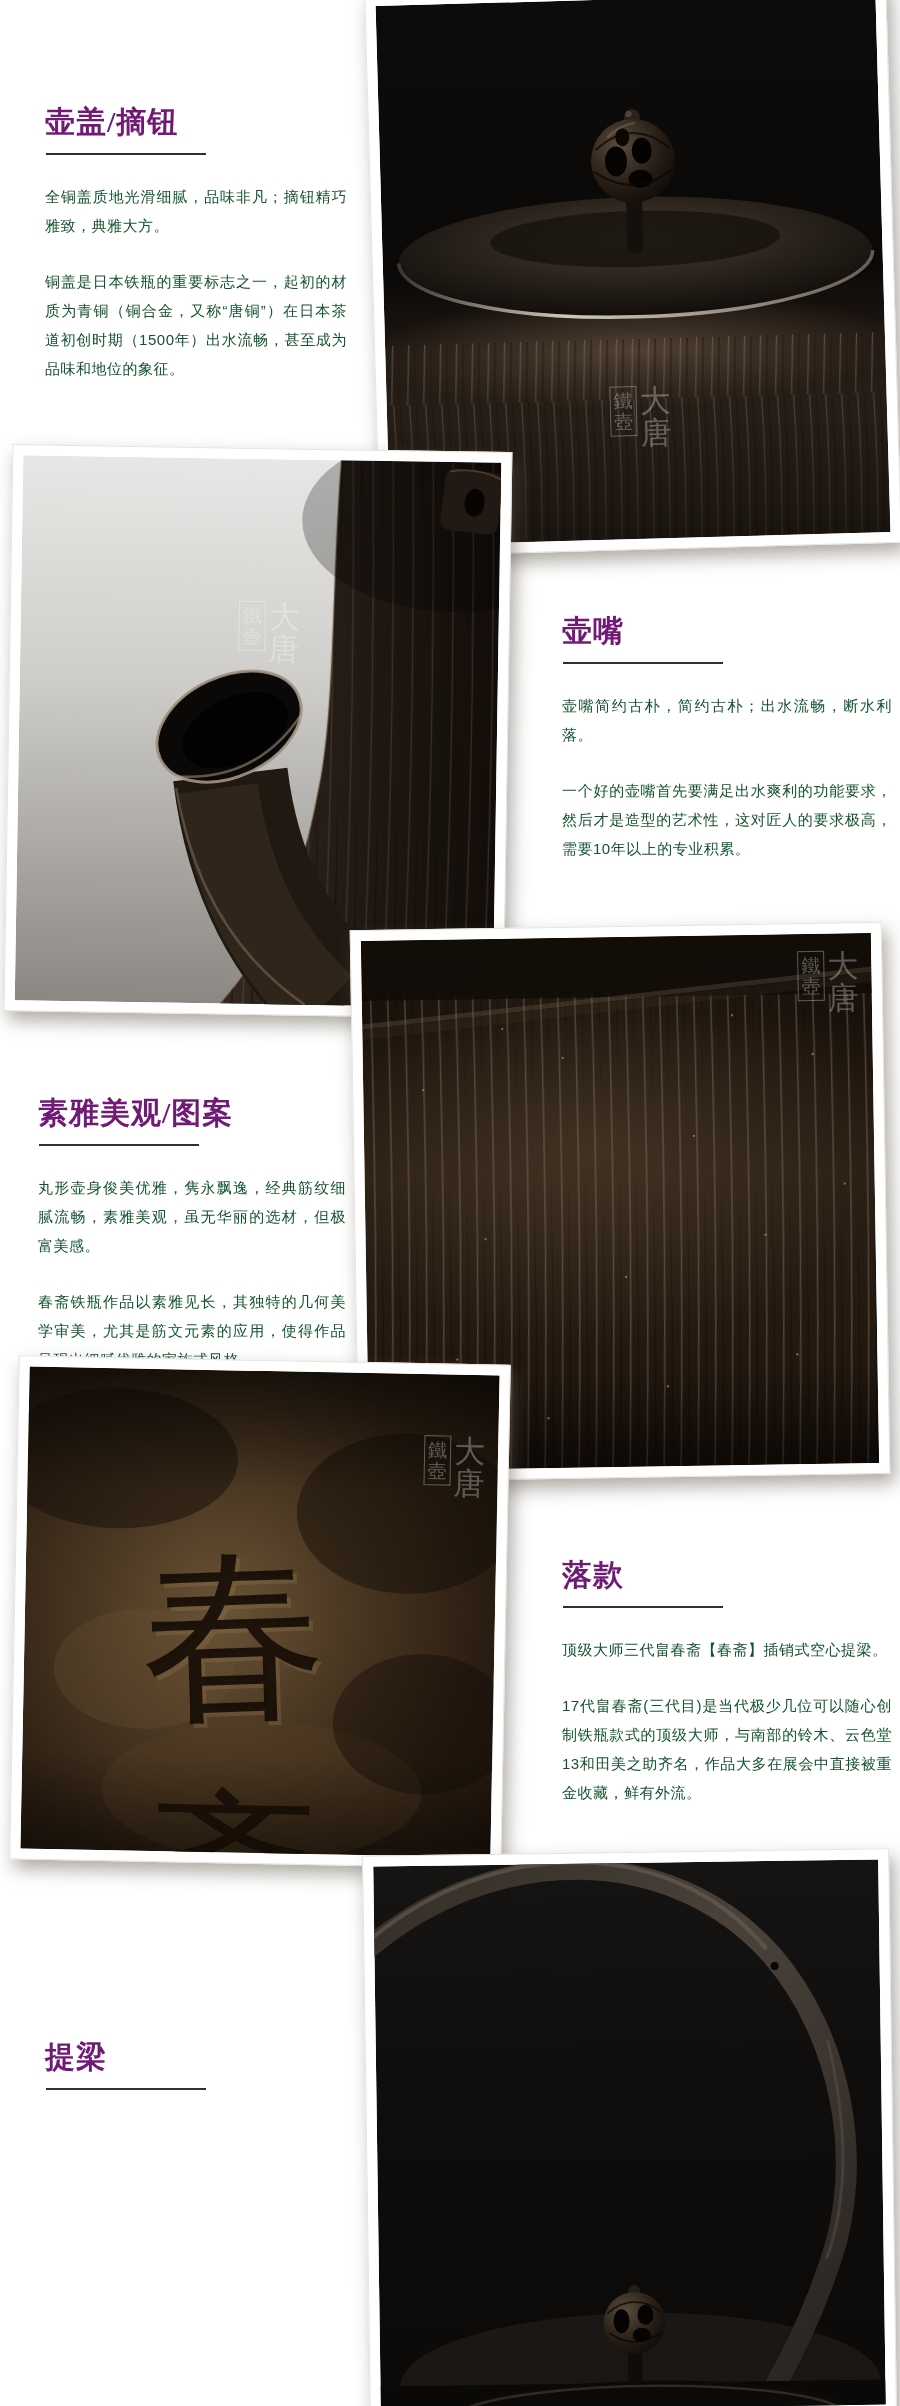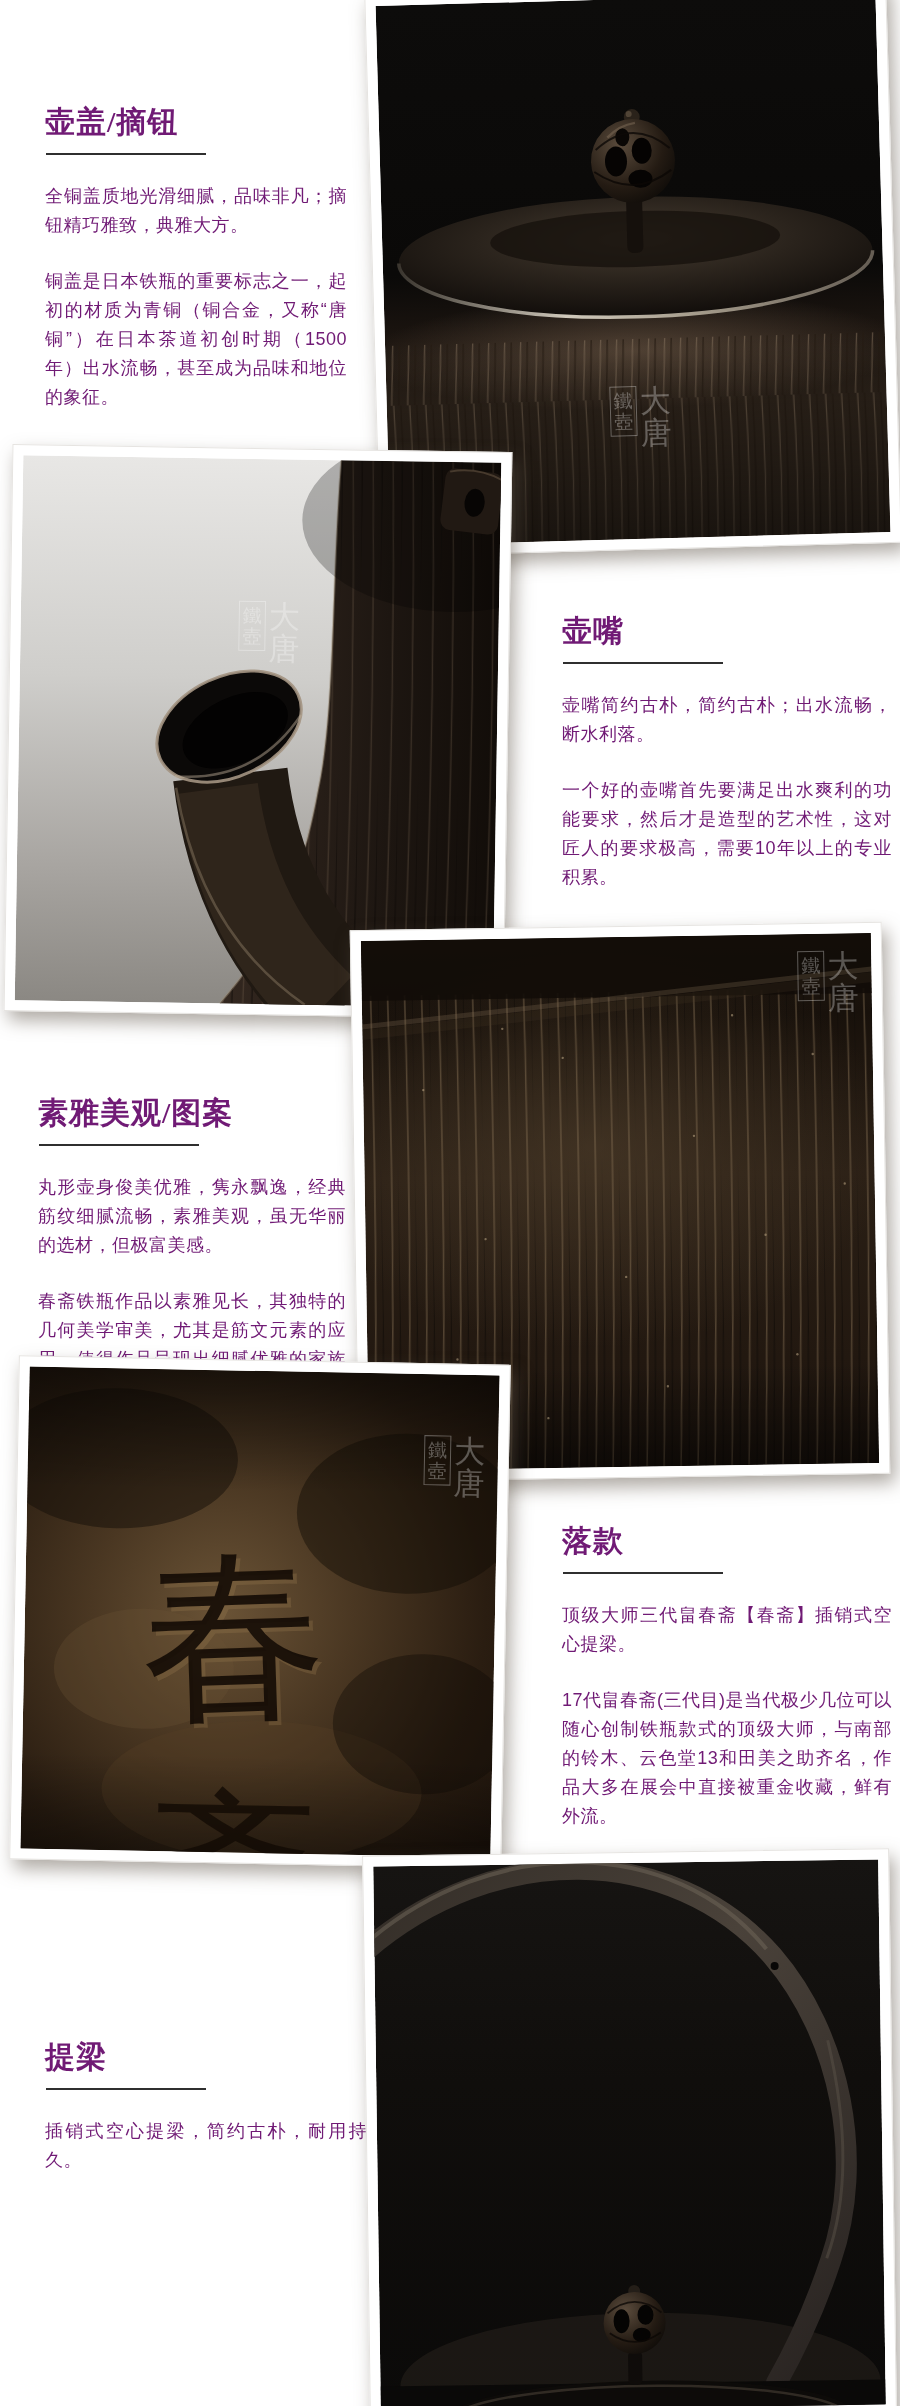--- a/index.html
+++ b/index.html
@@ -3,26 +3,26 @@
 <meta charset="utf-8">
 <style>
   html,body{margin:0;padding:0;background:#ffffff;}
   .page{position:relative;width:900px;height:2406px;background:#ffffff;overflow:hidden;
         font-family:"Liberation Sans","DejaVu Sans",sans-serif;}
   
   .tblock{position:absolute;}
   .sec-title{font-family:"Liberation Serif","DejaVu Serif",serif;font-weight:bold;
              font-size:30px;letter-spacing:1px;color:#701a75;margin:0;line-height:1.1;}
   .rule{width:160px;height:0;border-top:2px solid #2f2f2f;margin:15px 0 0 1px;}
-  .tblock p{font-size:18px;color:#701a75;line-height:29px;margin:27px 0 0 0;
+  .tblock p{font-size:15px;color:#14532d;line-height:29px;margin:27px 0 0 0;
             text-align:justify;letter-spacing:0.5px;}
   .t1{left:45px;top:105px;width:302px;}
   .t2{left:562px;top:598px;width:330px;margin-top:16px;}
   .t3{left:38px;top:1096px;width:308px;}
-  .t4{left:562px;top:1524px;width:330px;}
+  .t4{left:562px;top:1558px;width:330px;}
   .t5{left:45px;top:2040px;width:322px;}
   
   .photo{position:absolute;background:#ffffff;padding:10px;border:1px solid #e6e4e1;
          box-shadow:5px 9px 18px rgba(96,86,74,.5);}
   .photo svg{display:block;}
   .pc1{left:372px;top:-12px;width:500px;height:540px;transform:rotate(-1.6deg);z-index:1;}
   .pc2{left:8px;top:448px;width:478px;height:545px;transform:rotate(0.9deg);z-index:2;}
   .pc3{left:354px;top:926px;width:510px;height:530px;transform:rotate(-0.9deg);z-index:3;}
   .pc4{left:14px;top:1360px;width:470px;height:482px;transform:rotate(1.1deg);z-index:4;}
   .pc5{left:366px;top:1852px;width:505px;height:545px;transform:rotate(-0.8deg);z-index:5;}
@@ -331,16 +331,15 @@
       <ellipse cx="266" cy="452" rx="8" ry="10" fill="#050403"></ellipse>
       <ellipse cx="262" cy="472" rx="9" ry="7" fill="#050403"></ellipse>
       <path d="M228,450 Q255,428 282,450" stroke="#0c0906" stroke-width="1.8" fill="none" opacity="0.8"></path>
       <path d="M230,470 Q255,488 281,470" stroke="#0b0805" stroke-width="1.8" fill="none" opacity="0.8"></path>
     </svg>
   </div>
 
   <div class="tblock t5">
     <h2 class="sec-title">提梁</h2>
     <div class="rule"></div>
-    <p>插销式空心提梁，简约古朴，耐用持久。</p>
   </div>
 
 </div>
 
 </body></html>

